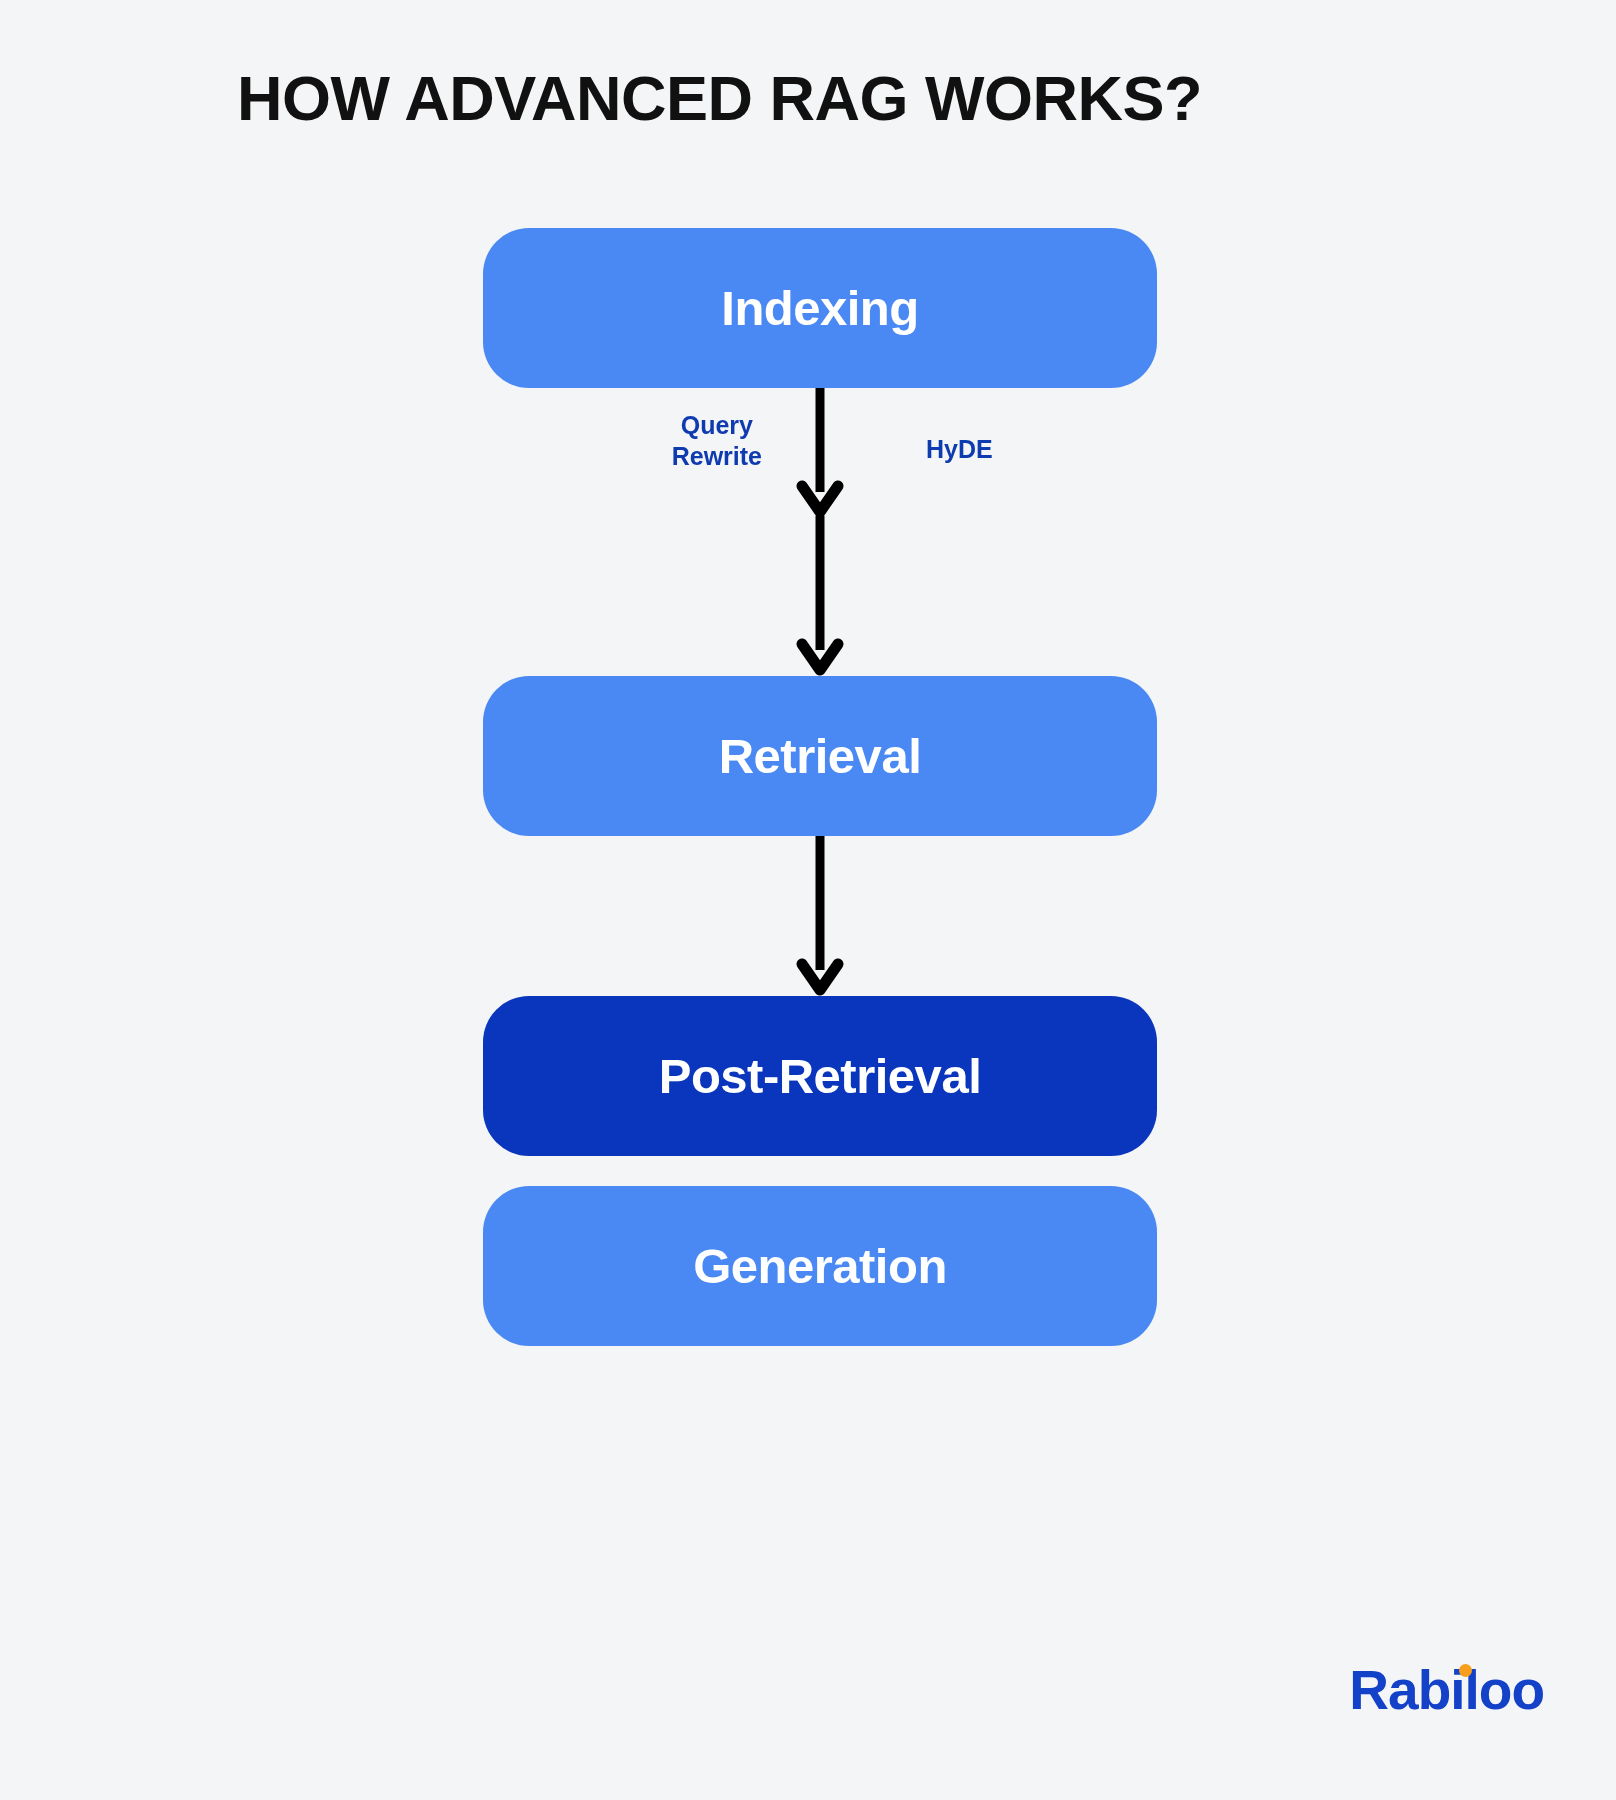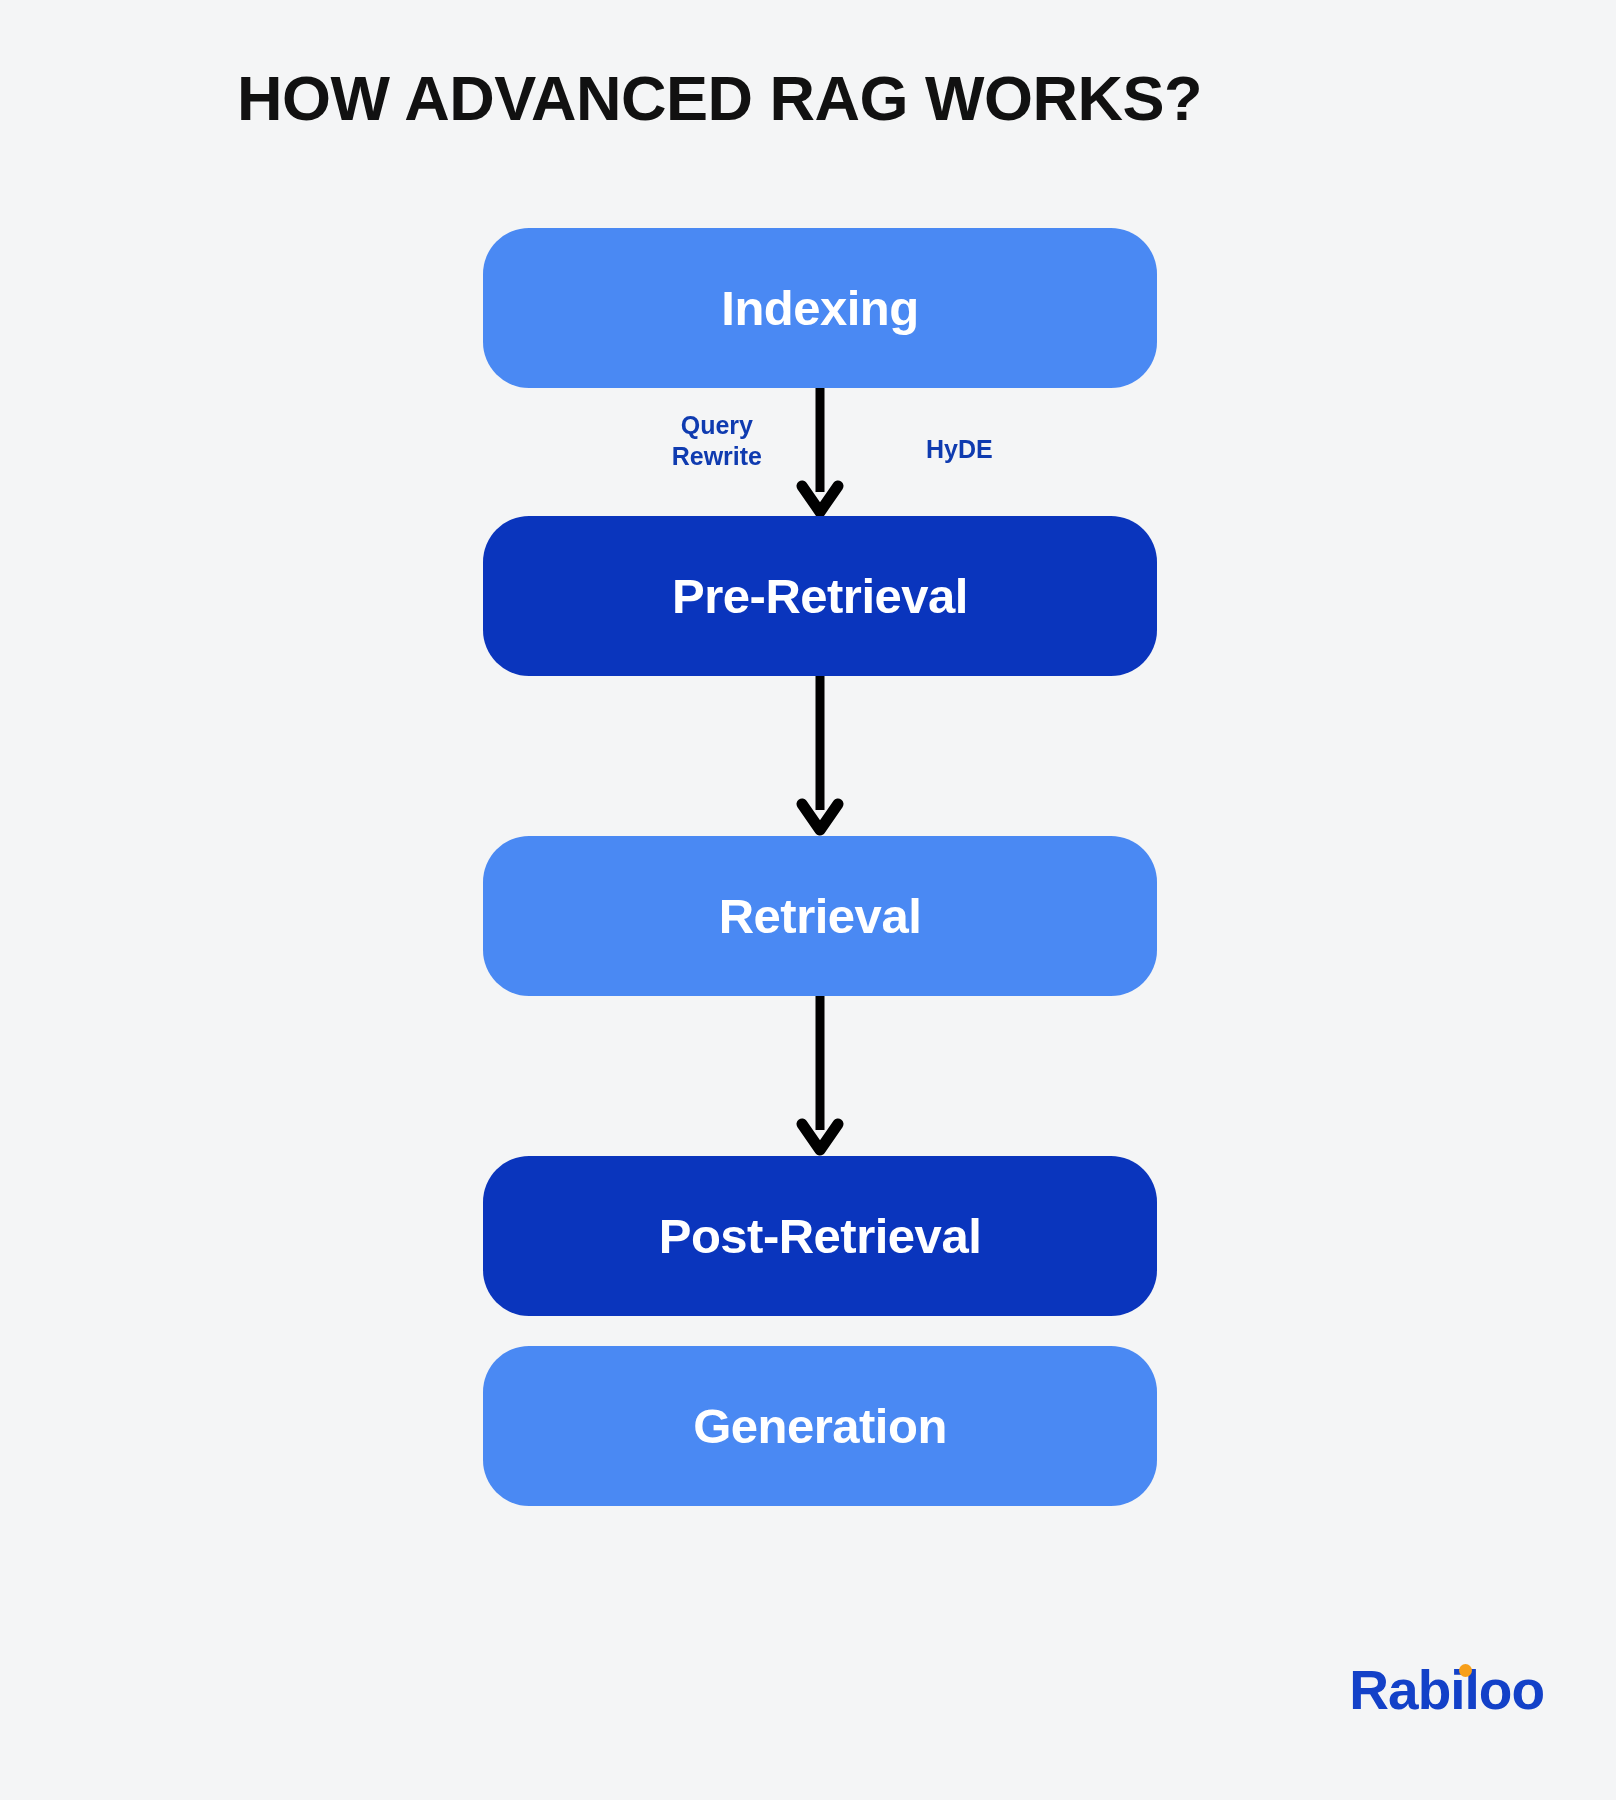--- a/index.html
+++ b/index.html
@@ -146,23 +146,20 @@
 Rewrite</div>
       <div class="arrow">
         <svg viewBox="0 0 60 128" preserveAspectRatio="none" aria-hidden="true">
           <line x1="30" y1="0" x2="30" y2="104" stroke="#000000" stroke-width="9"></line>
           <path d="M12 98 L30 124 L48 98" fill="none" stroke="#000000" stroke-width="11" stroke-linecap="round" stroke-linejoin="round"></path>
         </svg>
       </div>
       <div class="side-label label-right lbl-hyde">HyDE</div>
     </div>
 
-    <div class="node dark node-h2">
-      <span>Pre-Retrieval</span>
-    </div>
 
     <div class="connector conn-tall">
       <div class="arrow">
         <svg viewBox="0 0 60 160" preserveAspectRatio="none" aria-hidden="true">
           <line x1="30" y1="0" x2="30" y2="134" stroke="#000000" stroke-width="9"></line>
           <path d="M12 128 L30 154 L48 128" fill="none" stroke="#000000" stroke-width="11" stroke-linecap="round" stroke-linejoin="round"></path>
         </svg>
       </div>
     </div>
 

